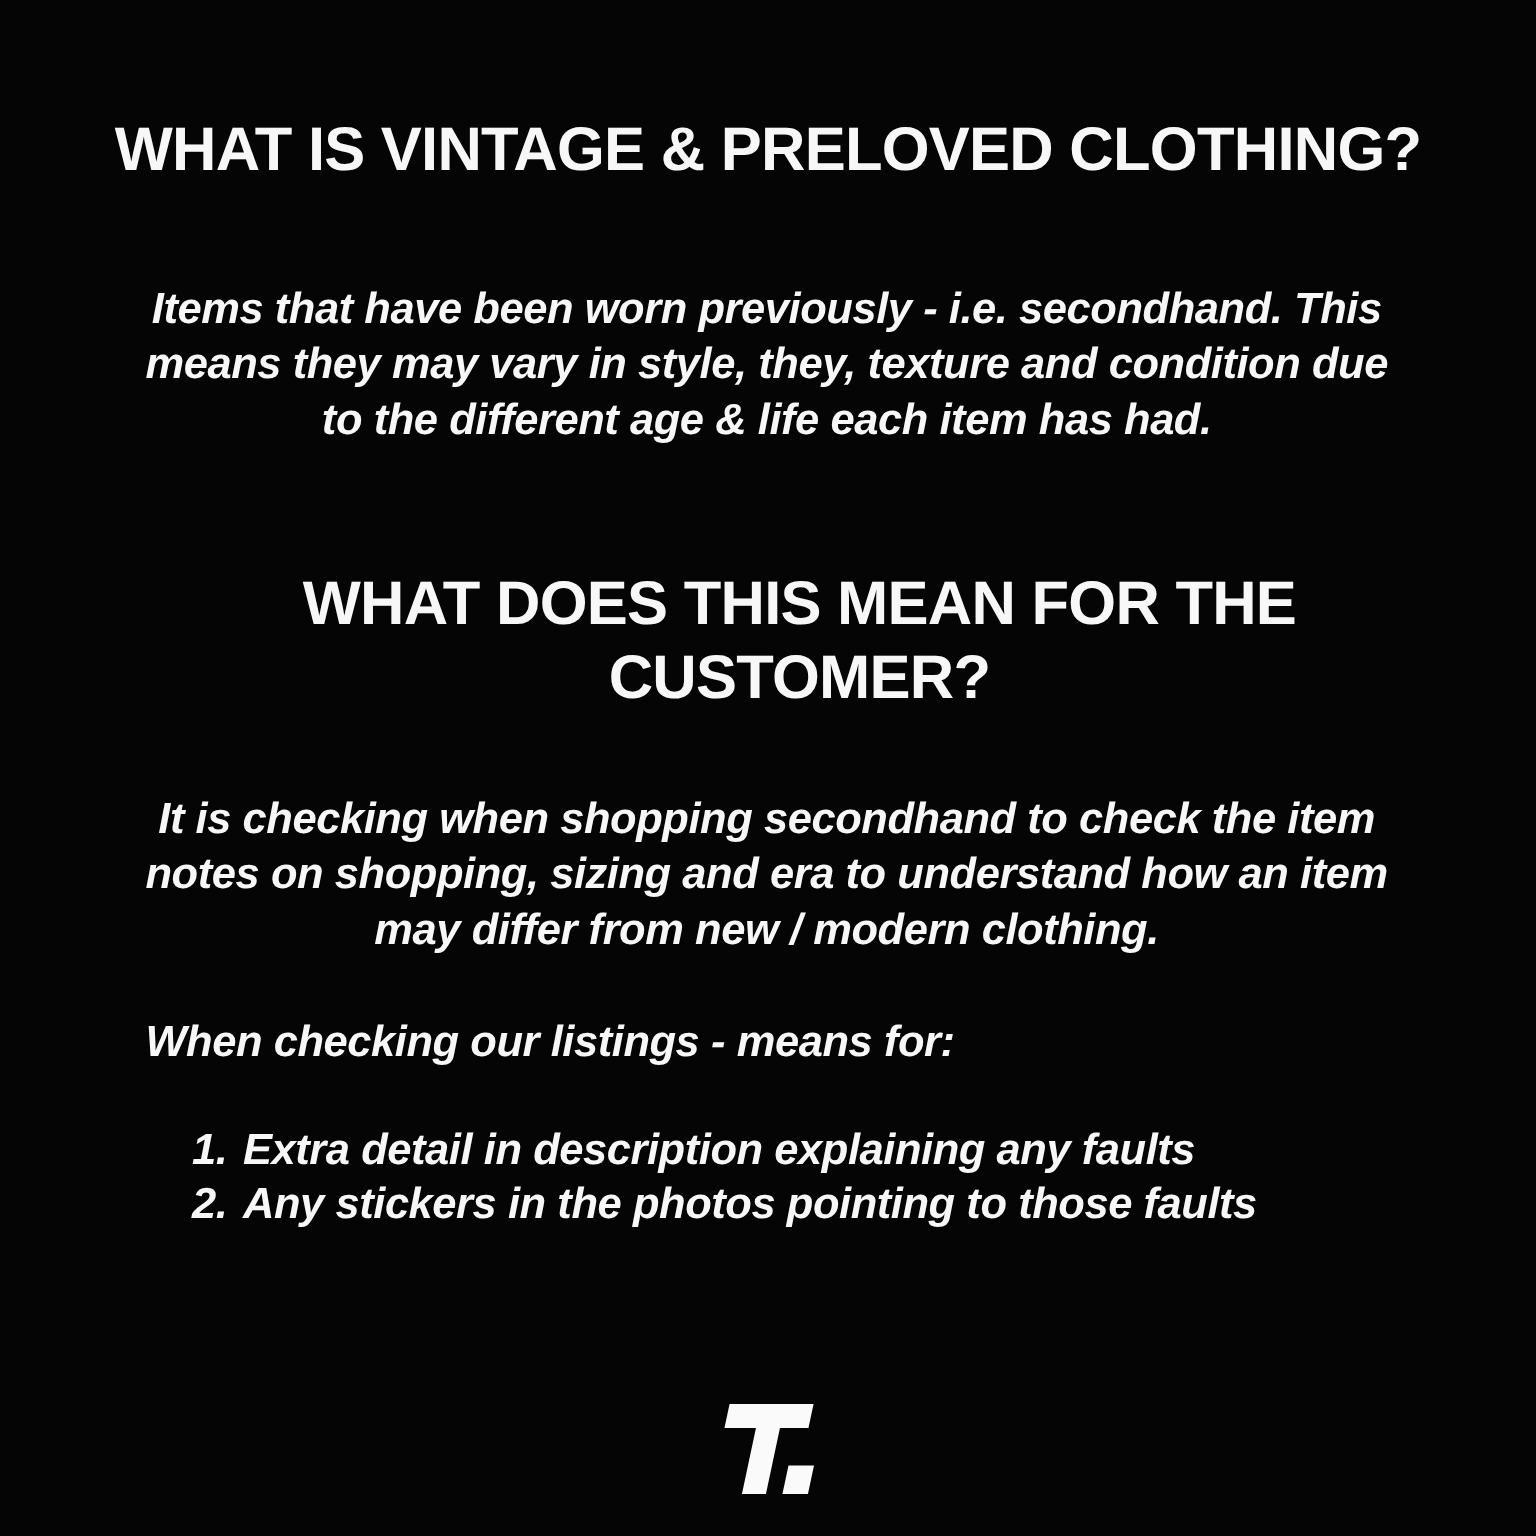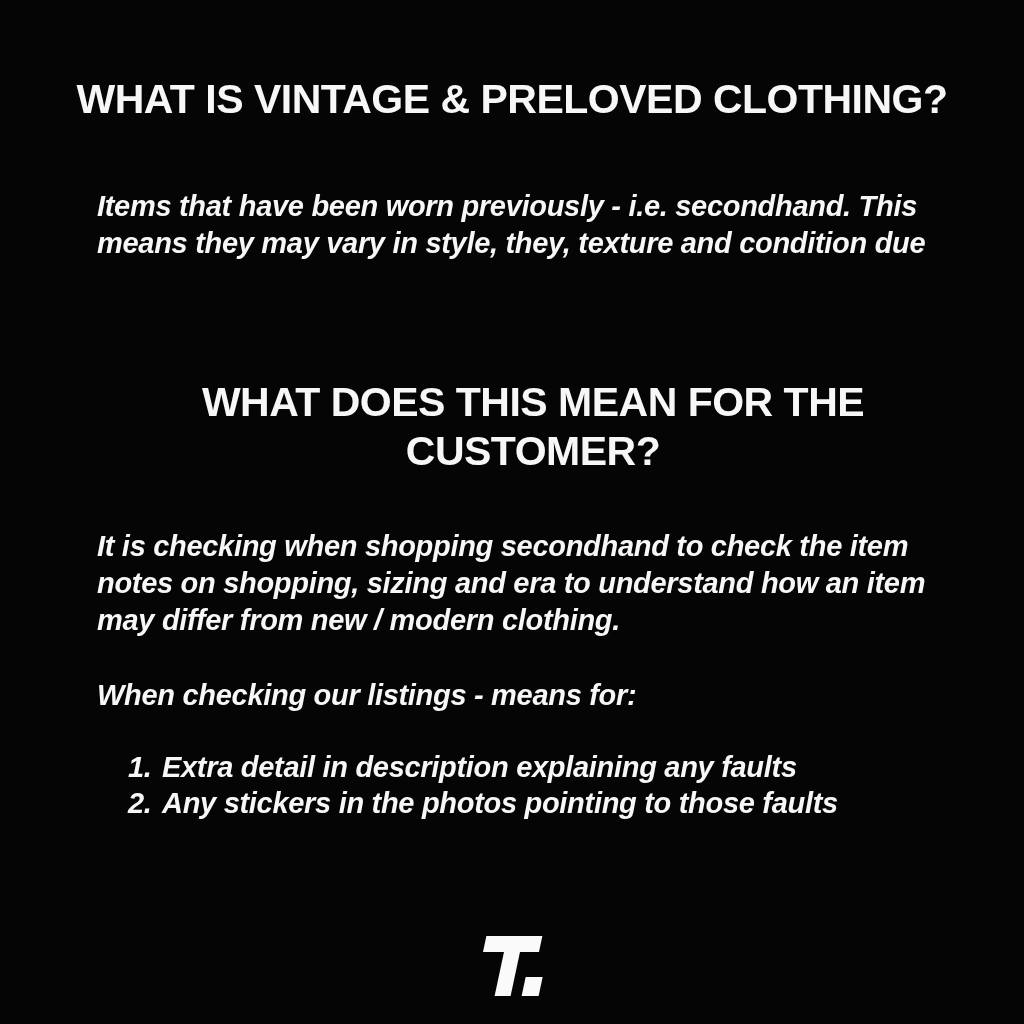--- a/index.html
+++ b/index.html
@@ -43,21 +43,21 @@
   }
   .body-block {
     position: absolute;
     left: 97px;
     font-size: 29px;
     font-weight: 700;
     font-style: italic;
     letter-spacing: -0.3px;
     line-height: 37px;
   }
-  .body-block .line { white-space: nowrap; }
+  .body-block .line { white-space: nowrap; text-align: center; }
   .para1 { top: 188px; }
   .para2 { top: 528px; }
   .listings-intro { top: 677px; }
   .checklist {
     position: absolute;
     left: 128px;
     top: 749px;
     font-size: 29px;
     font-weight: 700;
     font-style: italic;
@@ -82,20 +82,21 @@
 </head>
 <body>
 
 <div class="canvas">
 
   <div class="h1">WHAT IS VINTAGE &amp; PRELOVED CLOTHING?</div>
 
   <div class="body-block para1">
     <div class="line">Items that have been worn previously - i.e. secondhand. This</div>
     <div class="line">means they may vary in style, they, texture and condition due</div>
+    <div class="line">to the different age &amp; life each item has had.</div>
   </div>
 
   <div class="h2">
     <div>WHAT DOES THIS MEAN FOR THE</div>
     <div>CUSTOMER?</div>
   </div>
 
   <div class="body-block para2">
     <div class="line">It is checking when shopping secondhand to check the item</div>
     <div class="line">notes on shopping, sizing and era to understand how an item</div>

